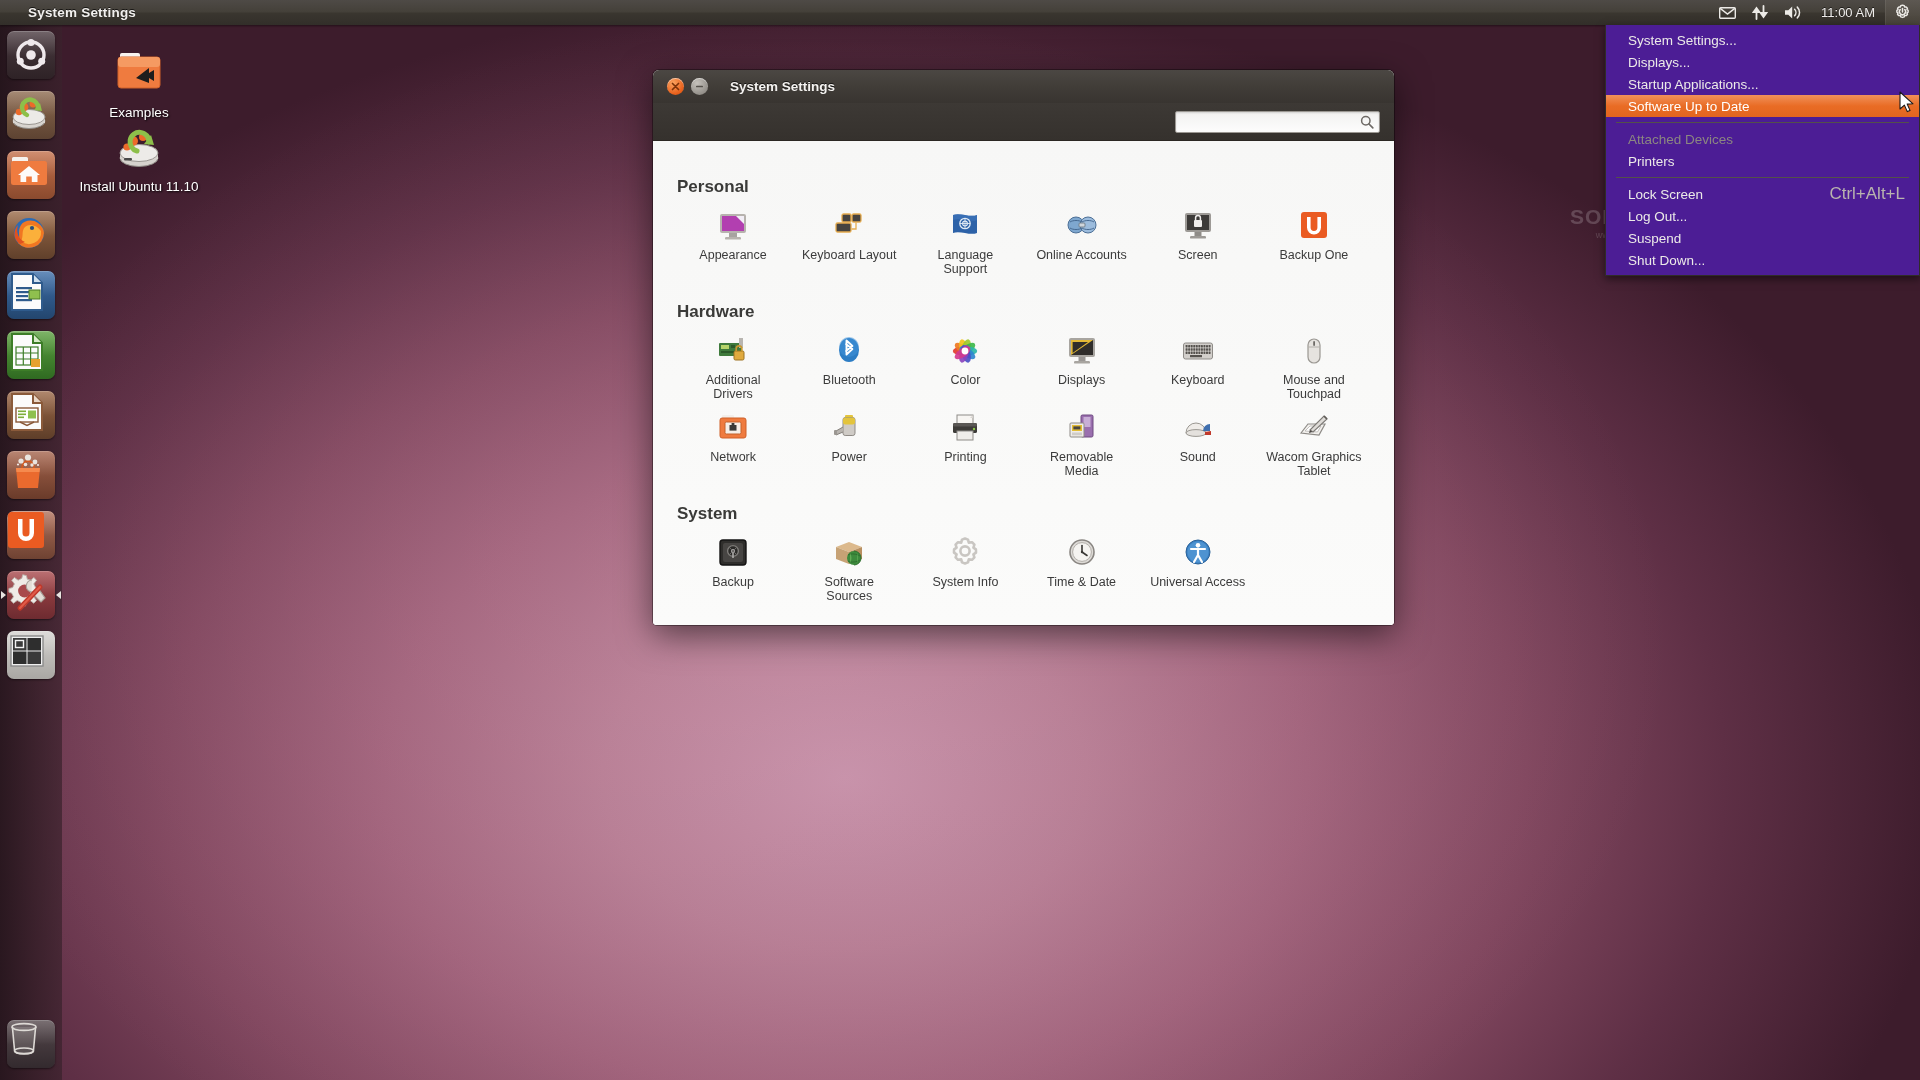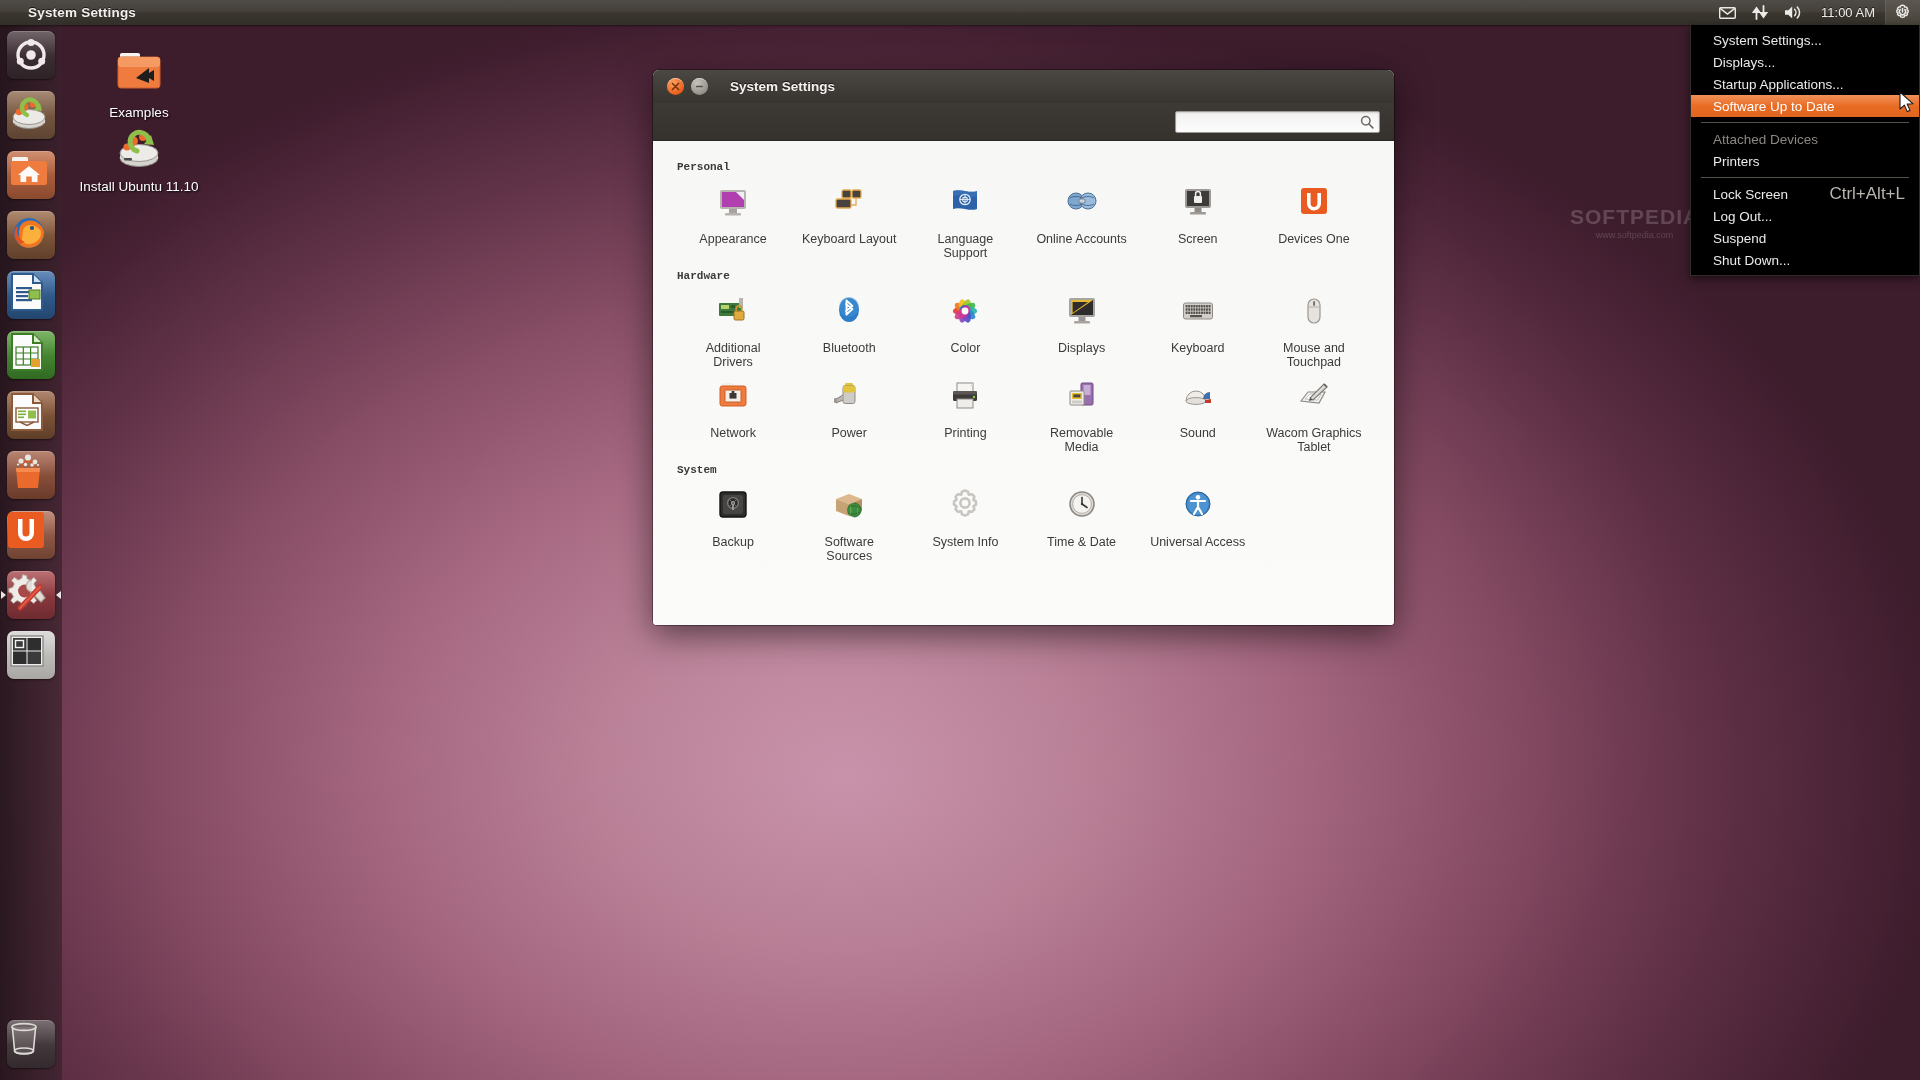--- a/index.html
+++ b/index.html
@@ -35,22 +35,22 @@
   }
   #panel-right{ margin-left:auto; display:flex; align-items:center; height:25px; }
   .ind{ display:flex; align-items:center; justify-content:center; height:25px; padding:0 8px; }
   .ind svg{ display:block; }
   #clock{ color:#f0eeec; font-size:13px; padding:0 10px; text-shadow:0 -1px 0 rgba(0,0,0,.6); }
   #gear-ind{ background:linear-gradient(to bottom,#5d5852,#474239); padding:0 9px; height:25px;
              display:flex; align-items:center; box-shadow:inset 1px 0 0 rgba(255,255,255,.07); }
 
   
   #session-menu{
-    position:absolute; top:25px; right:0; width:230px; z-index:70;
-    background:#000000; border:1px solid #302c28; border-top:none;
+    position:absolute; top:25px; right:0; width:315px; z-index:70;
+    background:#4c1d95; border:1px solid #302c28; border-top:none;
     box-shadow:0 3px 8px rgba(0,0,0,.5);
     padding:4px 0;
   }
   .menu-item{
     height:22px; display:flex; align-items:center;
     padding:0 14px 0 22px; color:#eceae8; font-size:13.5px; white-space:nowrap;
   }
   .menu-item.hl{ background:linear-gradient(to bottom,#f0915a 0%,#e96c25 50%,#e2651f 100%); color:#fff; }
   .menu-item.dim{ color:#8c8781; }
   .menu-item .accel{ margin-left:auto; color:#b9b4ae; font-size:17px; }
@@ -110,28 +110,28 @@
     box-shadow:inset 0 1px 2px rgba(0,0,0,.14);
   }
   #searchbox input{
     flex:1; border:none; outline:none; background:transparent;
     font-family:"Liberation Sans",sans-serif; font-size:12px; color:#2b2b2b;
   }
   #panel-body{
     background:#fafafa; height:484px; padding:14px 22px 0 22px;
     background-image:linear-gradient(to bottom,#f7f7f6,#fbfbfa);
   }
-  .sec-title{ font-size:11px; font-weight:bold; color:#3a3a38; margin:6px 0 6px 2px;font-family:Liberation Mono, monospace; }
+  .sec-title{ font-size:17px; font-weight:bold; color:#3a3a38; margin:22px 0 6px 2px; }
   .grid{ display:grid; grid-template-columns:repeat(6,1fr); }
   .cell{
     display:flex; flex-direction:column; align-items:center; justify-content:flex-start;
     padding:6px 2px 4px 2px; min-height:70px; border-radius:4px;
   }
   .cell .ic{ width:34px;height:34px; display:flex;align-items:center;justify-content:center; }
-  .cell .cl{ margin-top:13px; font-size:12.5px; color:#3b3b3b; text-align:center; line-height:14px; max-width:96px; }
+  .cell .cl{ margin-top:5px; font-size:12.5px; color:#3b3b3b; text-align:center; line-height:14px; max-width:96px; }
 
   
   #wm{ position:absolute; left:1570px; top:205px; z-index:45; text-align:center; pointer-events:none; }
   #wm .big{ font-size:21px; font-weight:bold; color:rgba(255,255,255,.19); letter-spacing:1px; }
   #wm .small{ font-size:9px; color:rgba(255,255,255,.17); margin-top:1px; }
 </style>
 </head>
 <body>
 
 <div id="desktop"></div>
@@ -506,21 +506,21 @@
           </div>
           <div class="cl">Screen</div>
         </div>
         <div class="cell">
           <div class="ic">
             <svg width="34" height="34" viewBox="0 0 34 34">
       <rect x="4" y="3" width="26" height="26" rx="3" fill="#ea5b22"></rect>
       <path d="M10 8 L10 18.5 A7 7 0 0 0 24 18.5 L24 8 L20.4 8 L20.4 18.5 A3.4 3.4 0 0 1 13.6 18.5 L13.6 8 Z" fill="#ffffff"></path>
             </svg>
           </div>
-          <div class="cl">Devices One</div>
+          <div class="cl">Backup One</div>
         </div>
       </div>
       <div class="sec-title">Hardware</div>
       <div class="grid">
         <div class="cell">
           <div class="ic">
             <svg width="34" height="34" viewBox="0 0 34 34">
       <rect x="3" y="9" width="23" height="13" rx="1" fill="#3f7a3c"></rect>
       <rect x="5" y="11" width="8" height="4" fill="#b6d46a"></rect>
       <rect x="15" y="11" width="4" height="3" fill="#2c5a2a"></rect>

